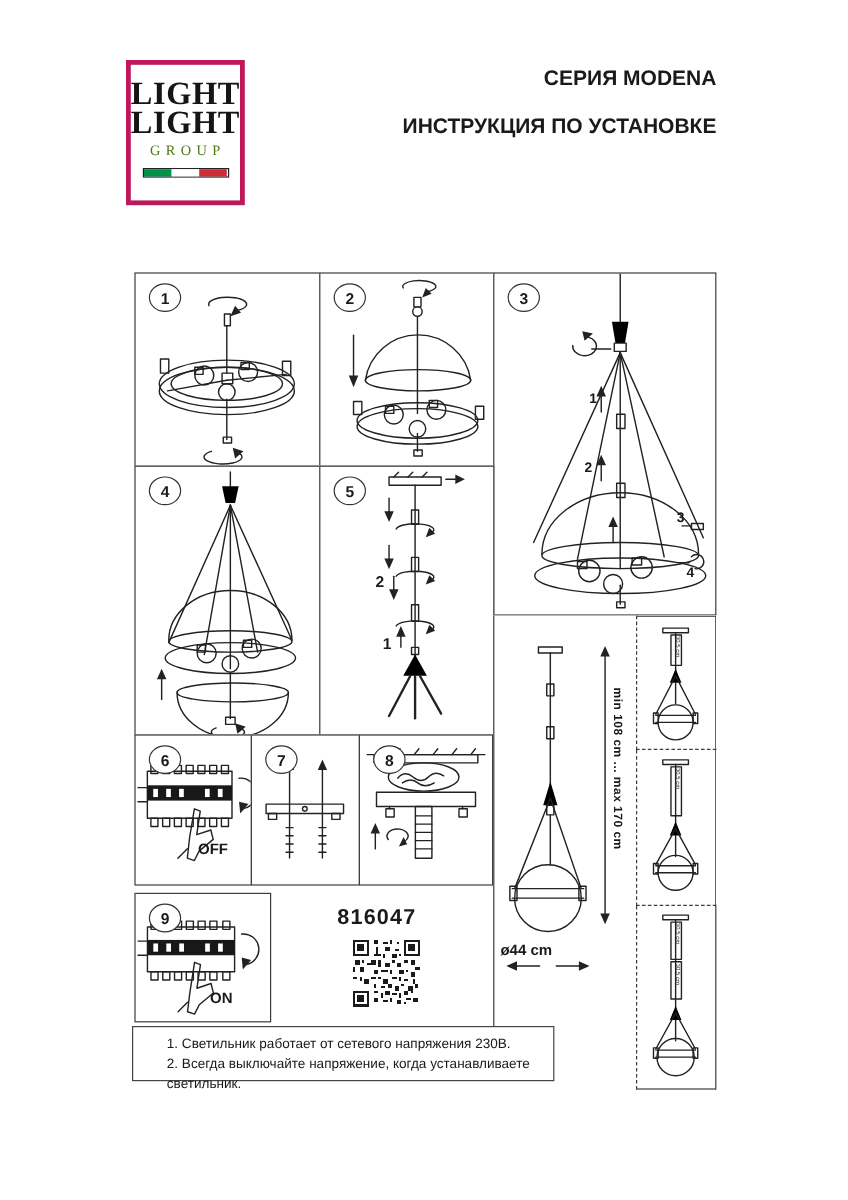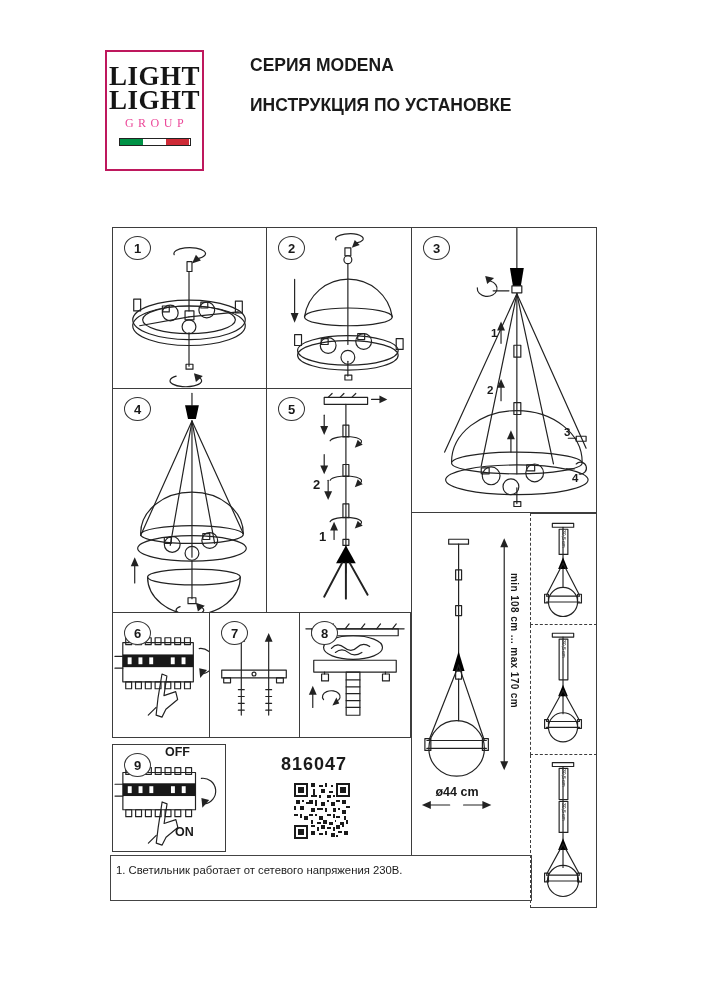--- a/index.html
+++ b/index.html
@@ -1,55 +1,55 @@
 <!DOCTYPE html>
 <html><head>
 <meta charset="utf-8">
 <style>
   html,body{margin:0;padding:0;background:#fff;}
   .page{position:relative;width:707px;height:1000px;background:#ffffff;overflow:hidden;
         font-family:"Liberation Sans","DejaVu Sans",sans-serif;color:#1a1a1a;}
   
-  .logo-box{position:absolute;left:105px;top:50px;width:99px;height:121px;border:2px solid #be185d;
+  .logo-box{position:absolute;left:105px;top:50px;width:99px;height:121px;border:4px solid #be185d;
             box-sizing:border-box;text-align:center;padding-top:12px;background:#fff;}
   .logo-word{font-family:"Liberation Serif","DejaVu Serif",serif;font-weight:700;font-size:27px;
              line-height:24px;letter-spacing:0.5px;color:#151515;}
   .logo-group{font-family:"Liberation Serif","DejaVu Serif",serif;font-size:12px;letter-spacing:4.5px;
-              color:#ec4899;margin-top:4px;padding-left:4px;}
+              color:#4d7c0f;margin-top:4px;padding-left:4px;}
   .logo-flag{width:72px;height:8px;margin:7px auto 0 auto;border:1px solid #222;display:flex;box-sizing:border-box;}
   .logo-flag span{flex:1;}
-  .titles{position:absolute;top:52px;right:110px;left:250px;text-align:left;}
+  .titles{position:absolute;top:52px;right:110px;left:250px;text-align:right;}
   .titles .t1{font-size:17.5px;font-weight:700;line-height:27px;}
   .titles .instr{margin-top:13px;font-size:17.5px;font-weight:700;line-height:26px;}
   
   .panel{position:absolute;box-sizing:border-box;border:1.2px solid #3d3d3d;background:#fff;}
   .badge{position:absolute;left:11px;top:8px;width:25px;height:22px;border:1.3px solid #333;
          border-radius:50%;font-size:13px;font-weight:600;display:flex;align-items:center;
          justify-content:center;background:#fff;z-index:2;}
   .draw{position:absolute;left:0;top:0;width:100%;height:100%;}
   .draw path,.draw line,.draw ellipse,.draw circle,.draw rect,.draw polyline{stroke:#222;fill:none;
         stroke-width:1.2;stroke-linecap:round;stroke-linejoin:round;}
   .draw .fillb{fill:#181818;stroke:none;}
   .draw .head{fill:#222;stroke:none;}
   .draw .thick{stroke-width:2;}
   .lbl{position:absolute;font-weight:700;z-index:3;}
   .callout{font-size:11.5px;font-weight:700;}
   .switch-lbl{font-size:12.5px;}
   
   .vdim{position:absolute;writing-mode:vertical-rl;font-size:10px;font-weight:700;letter-spacing:0.4px;white-space:nowrap;}
   .tinydim{position:absolute;writing-mode:vertical-rl;font-size:5px;font-weight:400;letter-spacing:0;
            color:#222;overflow:hidden;}
-  .hdim{position:absolute;font-size:12.5px;font-weight:700;text-align:center;}
+  .hdim{position:absolute;font-size:12.5px;font-weight:700;}
   
   .article{position:absolute;left:281px;top:754px;width:84px;font-size:18px;
            font-weight:700;letter-spacing:1px;}
   .qr{position:absolute;left:294px;top:781px;width:56px;height:60px;}
   
-  .notes{position:absolute;left:110px;top:855px;width:422px;height:46px;border:1.3px solid #444;
-         box-sizing:border-box;padding:6px 6px 0 5px;font-size:11.3px;line-height:17px;}
+  .notes{position:absolute;left:110px;top:855px;width:352px;height:46px;border:1.3px solid #444;
+         box-sizing:border-box;padding:6px 6px 0 28px;font-size:11.3px;line-height:17px;}
 </style>
 </head>
 <body>
 
 <div class="page">
 
   <div class="logo-box">
     <div class="logo-word">LIGHT</div>
     <div class="logo-word">LIGHT</div>
     <div class="logo-group">GROUP</div>
@@ -252,21 +252,21 @@
         <rect x="33" y="70" width="6" height="7"></rect>
       <rect x="43" y="70" width="6" height="7"></rect>
         <rect x="53" y="70" width="6" height="7"></rect>
         <rect x="63" y="70" width="6" height="7"></rect>
         <rect x="73" y="70" width="6" height="7"></rect>
       <path d="M44,104 L46,86 L50,62 L55,64 L52,84 L64,80 L66,88 L54,98 L50,106 Z"></path>
       <line x1="36" y1="104" x2="44" y2="96"></line>
       <path d="M88,36 a13,13 0 0 1 3,26"></path>
         <polygon class="head" points="89,66 96,58 88,56"></polygon>
     </svg>
-    <div class="lbl switch-lbl" style="left:52px;top:88px;margin-top:44px;">OFF</div>
+    <div class="lbl switch-lbl" style="left:52px;top:88px;">OFF</div>
   </div>
 
   <div class="panel" style="left:209px;top:612px;width:91px;height:126px;">
     <div class="badge">7</div>
     <svg class="draw" viewBox="0 0 91 126">
       <rect x="12" y="58" width="66" height="8"></rect>
       <rect x="14" y="66" width="7" height="5"></rect>
         <rect x="68" y="66" width="7" height="5"></rect>
       <circle cx="45" cy="62" r="2"></circle>
       <line x1="32" y1="28" x2="32" y2="104"></line>
@@ -505,15 +505,16 @@
         <line x1="16" y1="128" x2="50" y2="128"></line>
       <rect x="14" y="120" width="4" height="9"></rect>
         <rect x="48" y="120" width="4" height="9"></rect>
     </svg>
     <div class="tinydim" style="left:30px;top:14px;height:28px;">30,5 cm</div>
     <div class="tinydim" style="left:30px;top:48px;height:28px;">30,5 cm</div>
   </div>
 
   <div class="notes">
     <div>1. Светильник работает от сетевого напряжения 230В.</div>
+    <div>2. Всегда выключайте напряжение, когда устанавливаете светильник.</div>
   </div>
 
 </div>
 
 </body></html>

